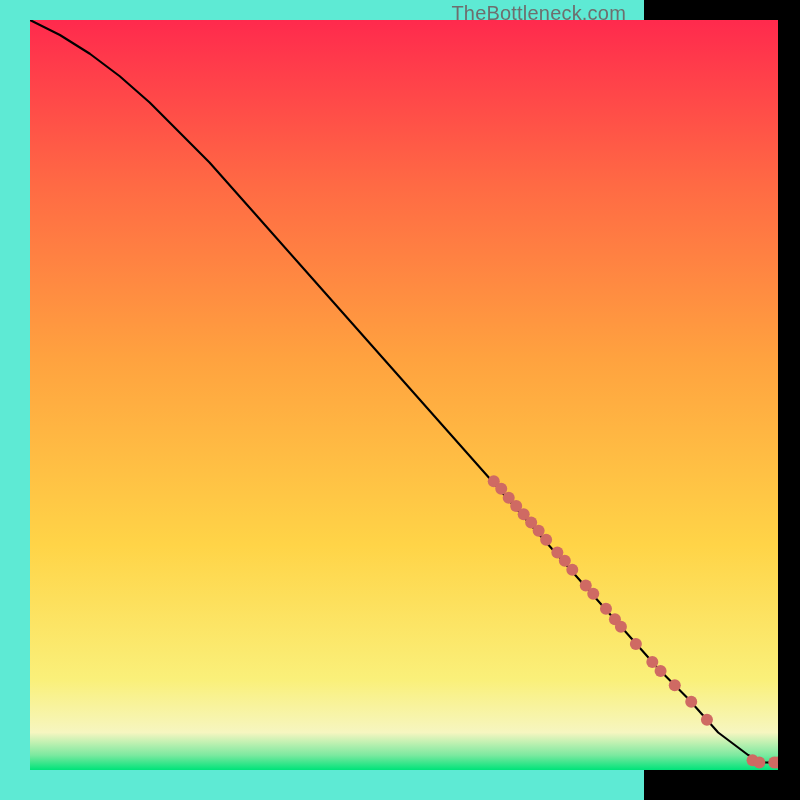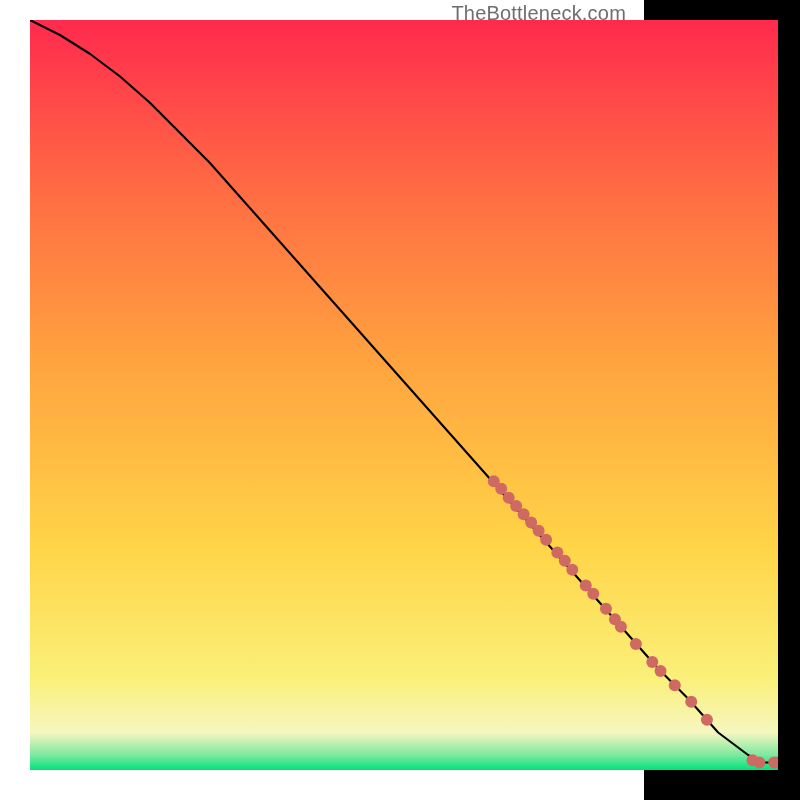--- a/index.html
+++ b/index.html
@@ -8,21 +8,21 @@
     width: 800px;
     height: 800px;
     overflow: hidden;
     background: #000;
     font-family: Arial, Helvetica, sans-serif;
   }
   .stage {
     position: relative;
     width: 644px;
     height: 800px;
-    background: #ffffff;
+    background: #5eead4;
   }
   .plot {
     position: absolute;
     left: 30px;
     top: 20px;
     width: 748px;
     height: 750px;
   }
   .watermark {
     position: absolute;

